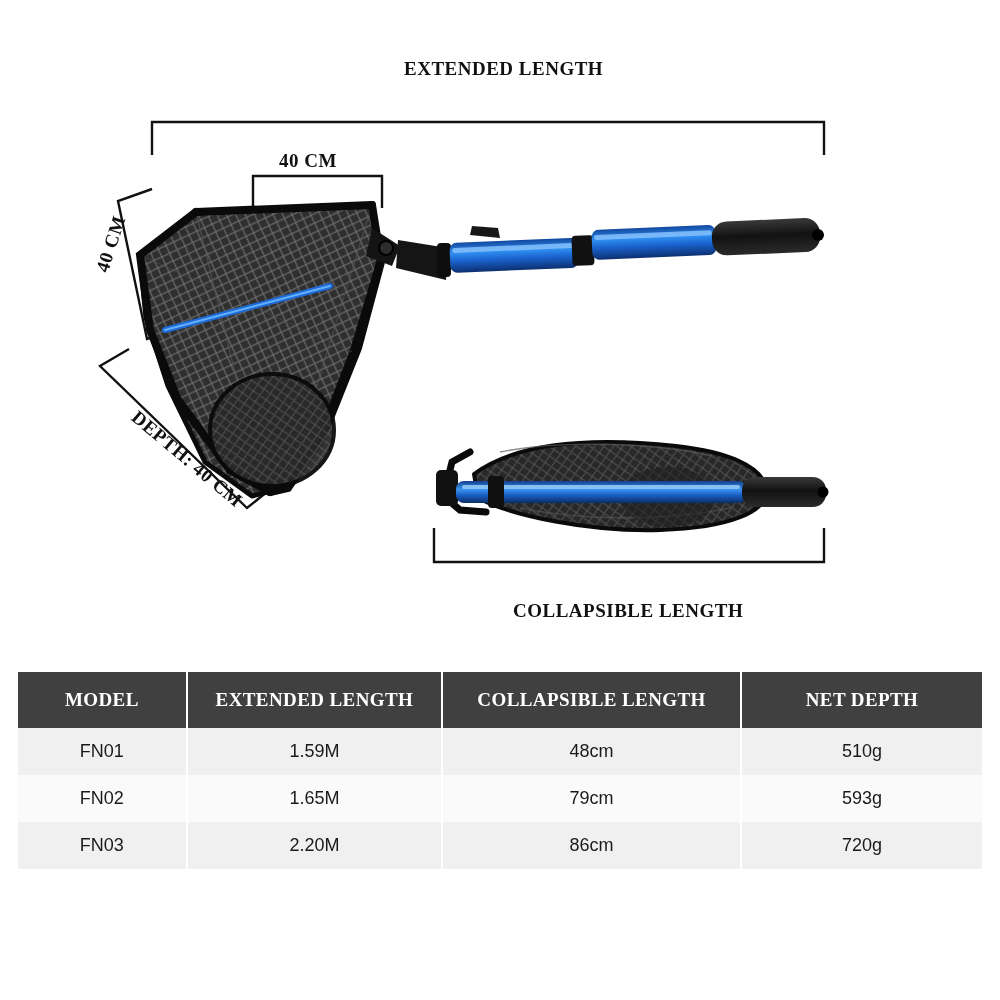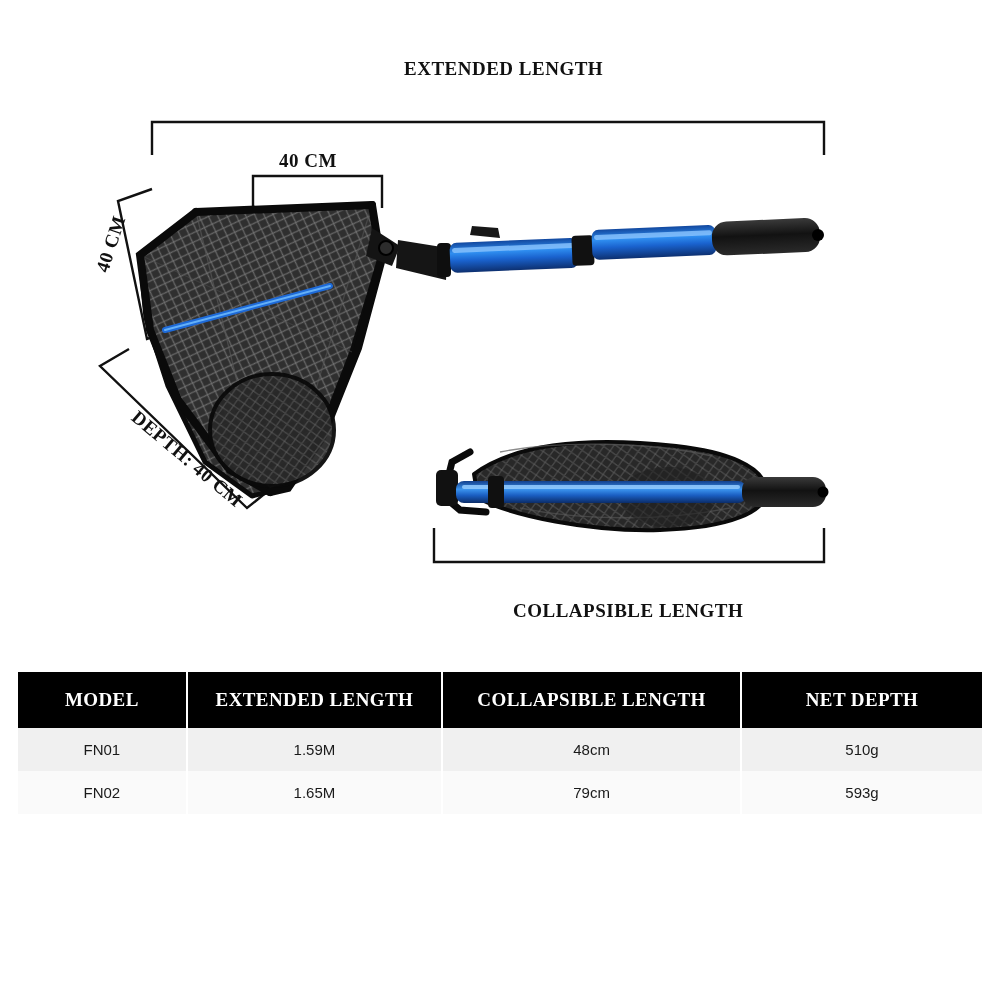--- a/index.html
+++ b/index.html
@@ -70,34 +70,34 @@
   
   .spec-table {
     position: absolute;
     left: 18px;
     top: 672px;
     width: 964px;
     border-collapse: collapse;
     table-layout: fixed;
   }
   .spec-table th {
-    background: #000000;
+    background: #404040;
     color: #ffffff;
     font-family: "Liberation Serif", serif;
     font-size: 19px;
     font-weight: 700;
     padding: 17px 4px;
     text-align: center;
     border-right: 2px solid #ffffff;
     letter-spacing: 0.4px;
   }
   .spec-table th:last-child { border-right: none; }
   .spec-table td {
     font-family: "Liberation Sans", sans-serif;
-    font-size: 15px;
+    font-size: 18px;
     color: #1a1a1a;
     text-align: center;
     padding: 13px 4px;
     border-right: 2px solid #ffffff;
   }
   .spec-table td:last-child { border-right: none; }
   .spec-table tbody tr:nth-child(odd) td { background: #f0f0f0; }
   .spec-table tbody tr:nth-child(even) td { background: #fafafa; }
   .col-model { width: 17.5%; }
   .col-ext   { width: 26.5%; }
@@ -261,16 +261,22 @@
         <td>1.59M</td>
         <td>48cm</td>
         <td>510g</td>
       </tr>
       <tr>
         <td>FN02</td>
         <td>1.65M</td>
         <td>79cm</td>
         <td>593g</td>
       </tr>
+      <tr>
+        <td>FN03</td>
+        <td>2.20M</td>
+        <td>86cm</td>
+        <td>720g</td>
+      </tr>
     </tbody>
   </table>
 
 </div>
 
 </body></html>

